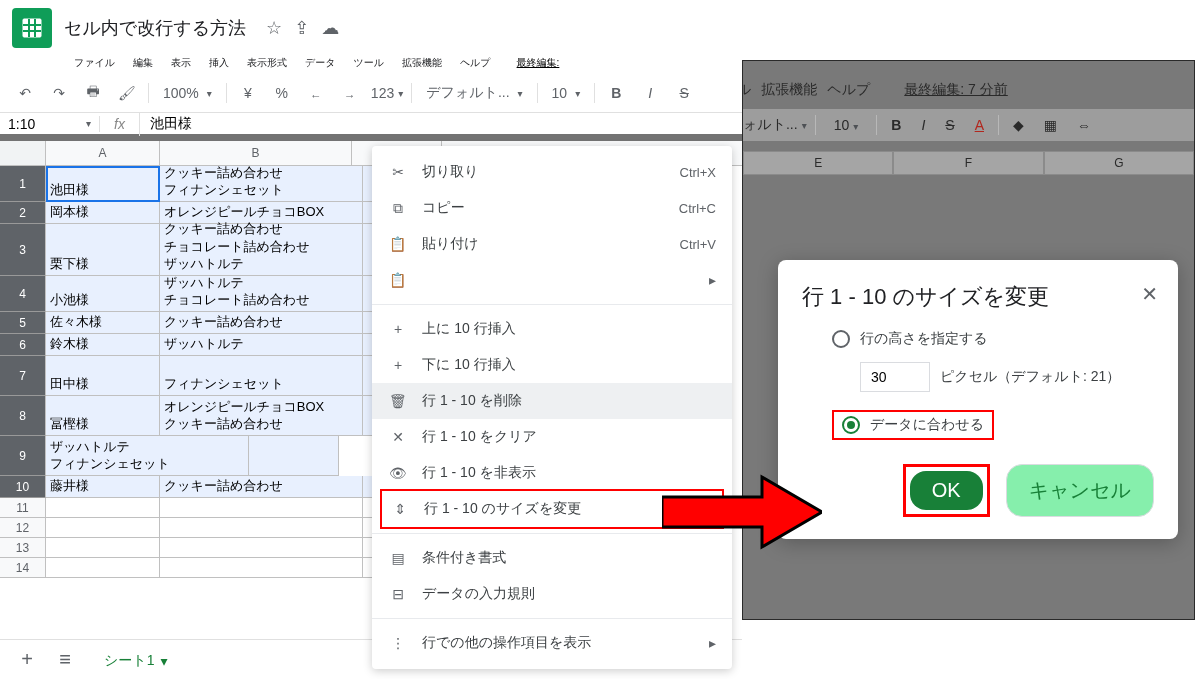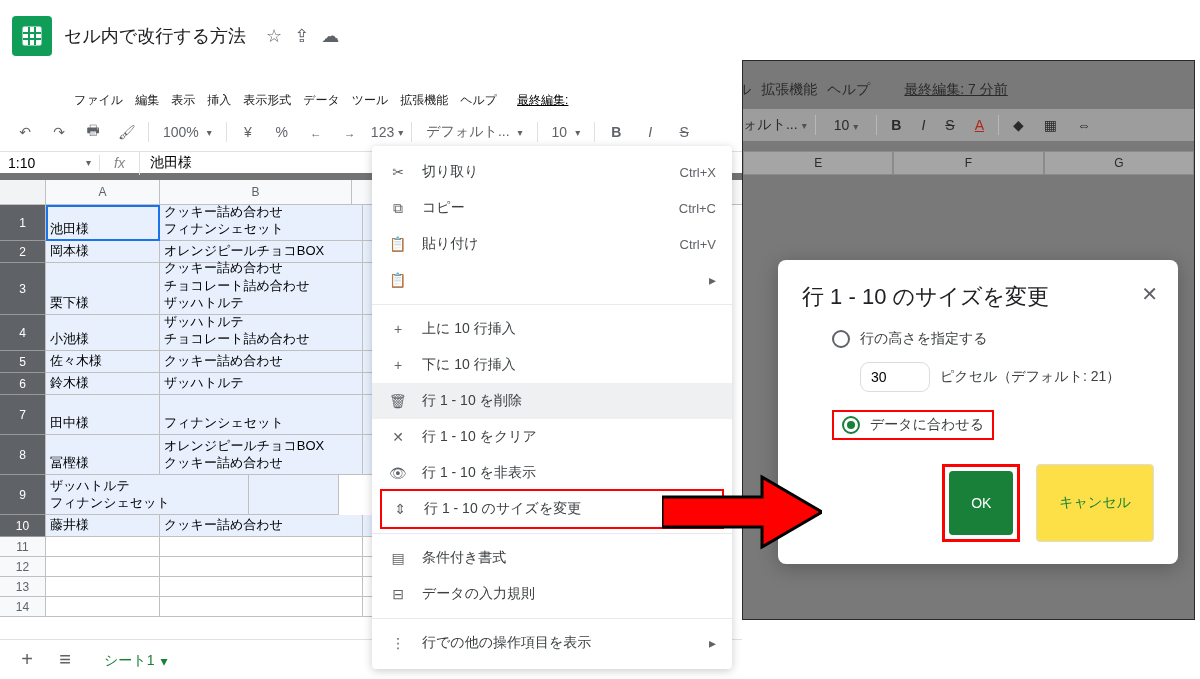--- a/index.html
+++ b/index.html
@@ -2,29 +2,29 @@
 <html><head>
 <meta charset="utf-8">
 <style>
 * { margin: 0; padding: 0; box-sizing: border-box; font-family: Arial, "Hiragino Sans", sans-serif; }
 body { background: #fff; width: 1200px; height: 679px; position: relative; overflow: hidden; }
 
 
 .left-panel { position: absolute; left: 0; top: 0; width: 742px; height: 679px; background: #fff; }
 
 
-.header { padding: 16px 12px 0; }
+.header { padding: 8px 12px 0; }
 .title-row { display: flex; align-items: center; gap: 12px; }
 .logo { width: 40px; height: 40px; background: #0f9d58; border-radius: 4px; display: flex; align-items: center; justify-content: center; }
 .logo svg { width: 24px; height: 24px; fill: #fff; }
 .doc-title { font-size: 18px; color: #202124; }
 .title-icons { display: flex; gap: 12px; color: #5f6368; font-size: 18px; margin-left: 8px; }
 .title-icons span { cursor: pointer; }
 
-.menubar { display: flex; padding: 4px 0 0 56px; font-size: 12px; color: #202124; margin-top: 28px; }
+.menubar { display: flex; gap: 6px; padding: 4px 0 0 56px; font-size: 10px; color: #202124; }
 .menubar span { padding: 4px 6px; cursor: pointer; border-radius: 4px; }
 .last-edit { text-decoration: underline; color: #000000; margin-left: 8px; }
 
 
 .toolbar { display: flex; align-items: center; gap: 8px; padding: 6px 12px; border-bottom: 1px solid #e0e0e0; font-size: 14px; color: #5f6368; }
 .tb { display: flex; align-items: center; justify-content: center; min-width: 26px; height: 26px; cursor: pointer; border-radius: 2px; }
 .tb-sep { width: 1px; height: 20px; background: #e0e0e0; }
 .zoom-sel, .font-sel, .size-sel { display: flex; align-items: center; gap: 4px; padding: 0 6px; }
 .dropdown-arrow::after { content: "▾"; font-size: 10px; margin-left: 4px; color: #5f6368; }
 
@@ -78,28 +78,28 @@
 
 
 .dialog { position: absolute; left: 778px; top: 260px; width: 400px; background: #fff; border-radius: 8px; box-shadow: 0 4px 20px rgba(0,0,0,.25); padding: 22px 24px; }
 .dlg-title { font-size: 22px; color: #202124; }
 .dlg-close { position: absolute; right: 20px; top: 22px; font-size: 20px; color: #5f6368; cursor: pointer; }
 .dlg-body { padding: 18px 0 0 30px; font-size: 14px; color: #3c4043; }
 .radio-row { display: flex; align-items: center; gap: 10px; margin-bottom: 14px; }
 .radio { width: 18px; height: 18px; border: 2px solid #5f6368; border-radius: 50%; position: relative; flex-shrink: 0; }
 .radio.sel { border-color: #188038; }
 .radio.sel::after { content: ""; position: absolute; left: 3px; top: 3px; width: 8px; height: 8px; background: #188038; border-radius: 50%; }
-.px-input { width: 70px; padding: 6px 10px; border: 1px solid #dadce0; border-radius: 9px; font-size: 14px; margin-left: 28px; margin-right: 10px; }
+.px-input { width: 70px; padding: 6px 10px; border: 1px solid #dadce0; border-radius: 0; font-size: 14px; margin-left: 28px; margin-right: 10px; }
 .px-row { display: flex; align-items: center; margin-bottom: 18px; }
 .red-box { border: 2px solid #ff0000; padding: 4px 8px; display: inline-flex; }
 .dlg-buttons { display: flex; justify-content: flex-end; gap: 16px; margin-top: 24px; }
-.btn { padding: 24px 22px; border-radius: 4px; font-size: 14px; cursor: pointer; }
+.btn { padding: 8px 22px; border-radius: 16px; font-size: 20px; cursor: pointer; }
 .btn-ok { background: #188038; color: #fff; border: none; }
 .btn-ok-wrap { border: 3px solid #ff0000; padding: 4px; }
-.btn-cancel { background: #fde047; color: #188038; border: 1px solid #dadce0; }
+.btn-cancel { background: #86efac; color: #188038; border: 1px solid #dadce0; }
 
 
 .arrow { position: absolute; left: 662px; top: 472px; width: 160px; height: 80px; pointer-events: none; }
 
 </style>
 </head>
 <body>
 
 <div class="left-panel">
   <div class="header">

